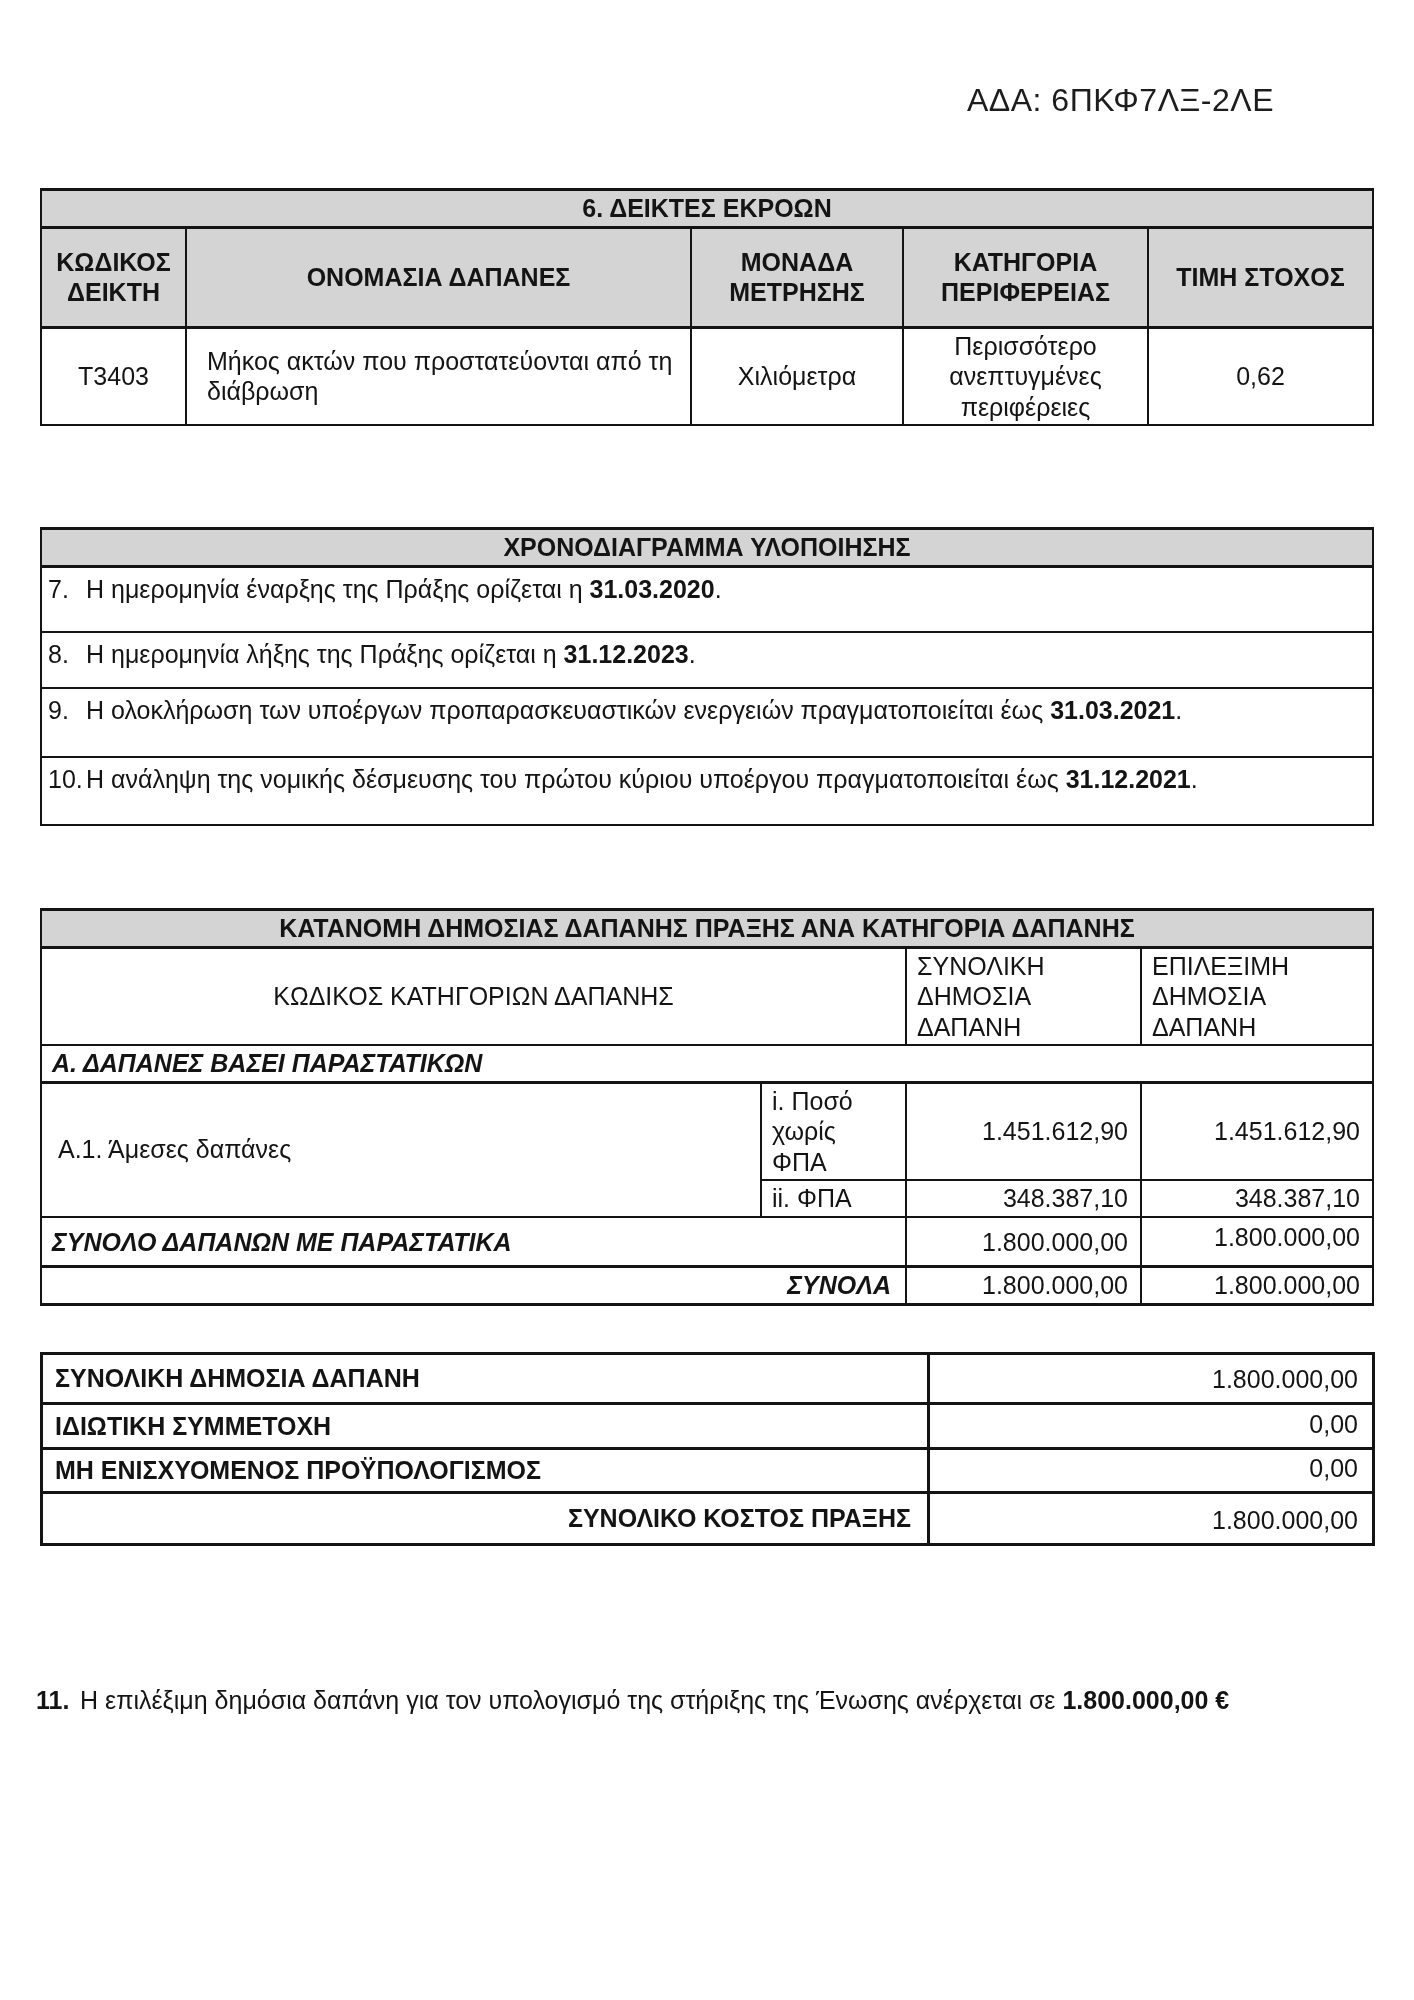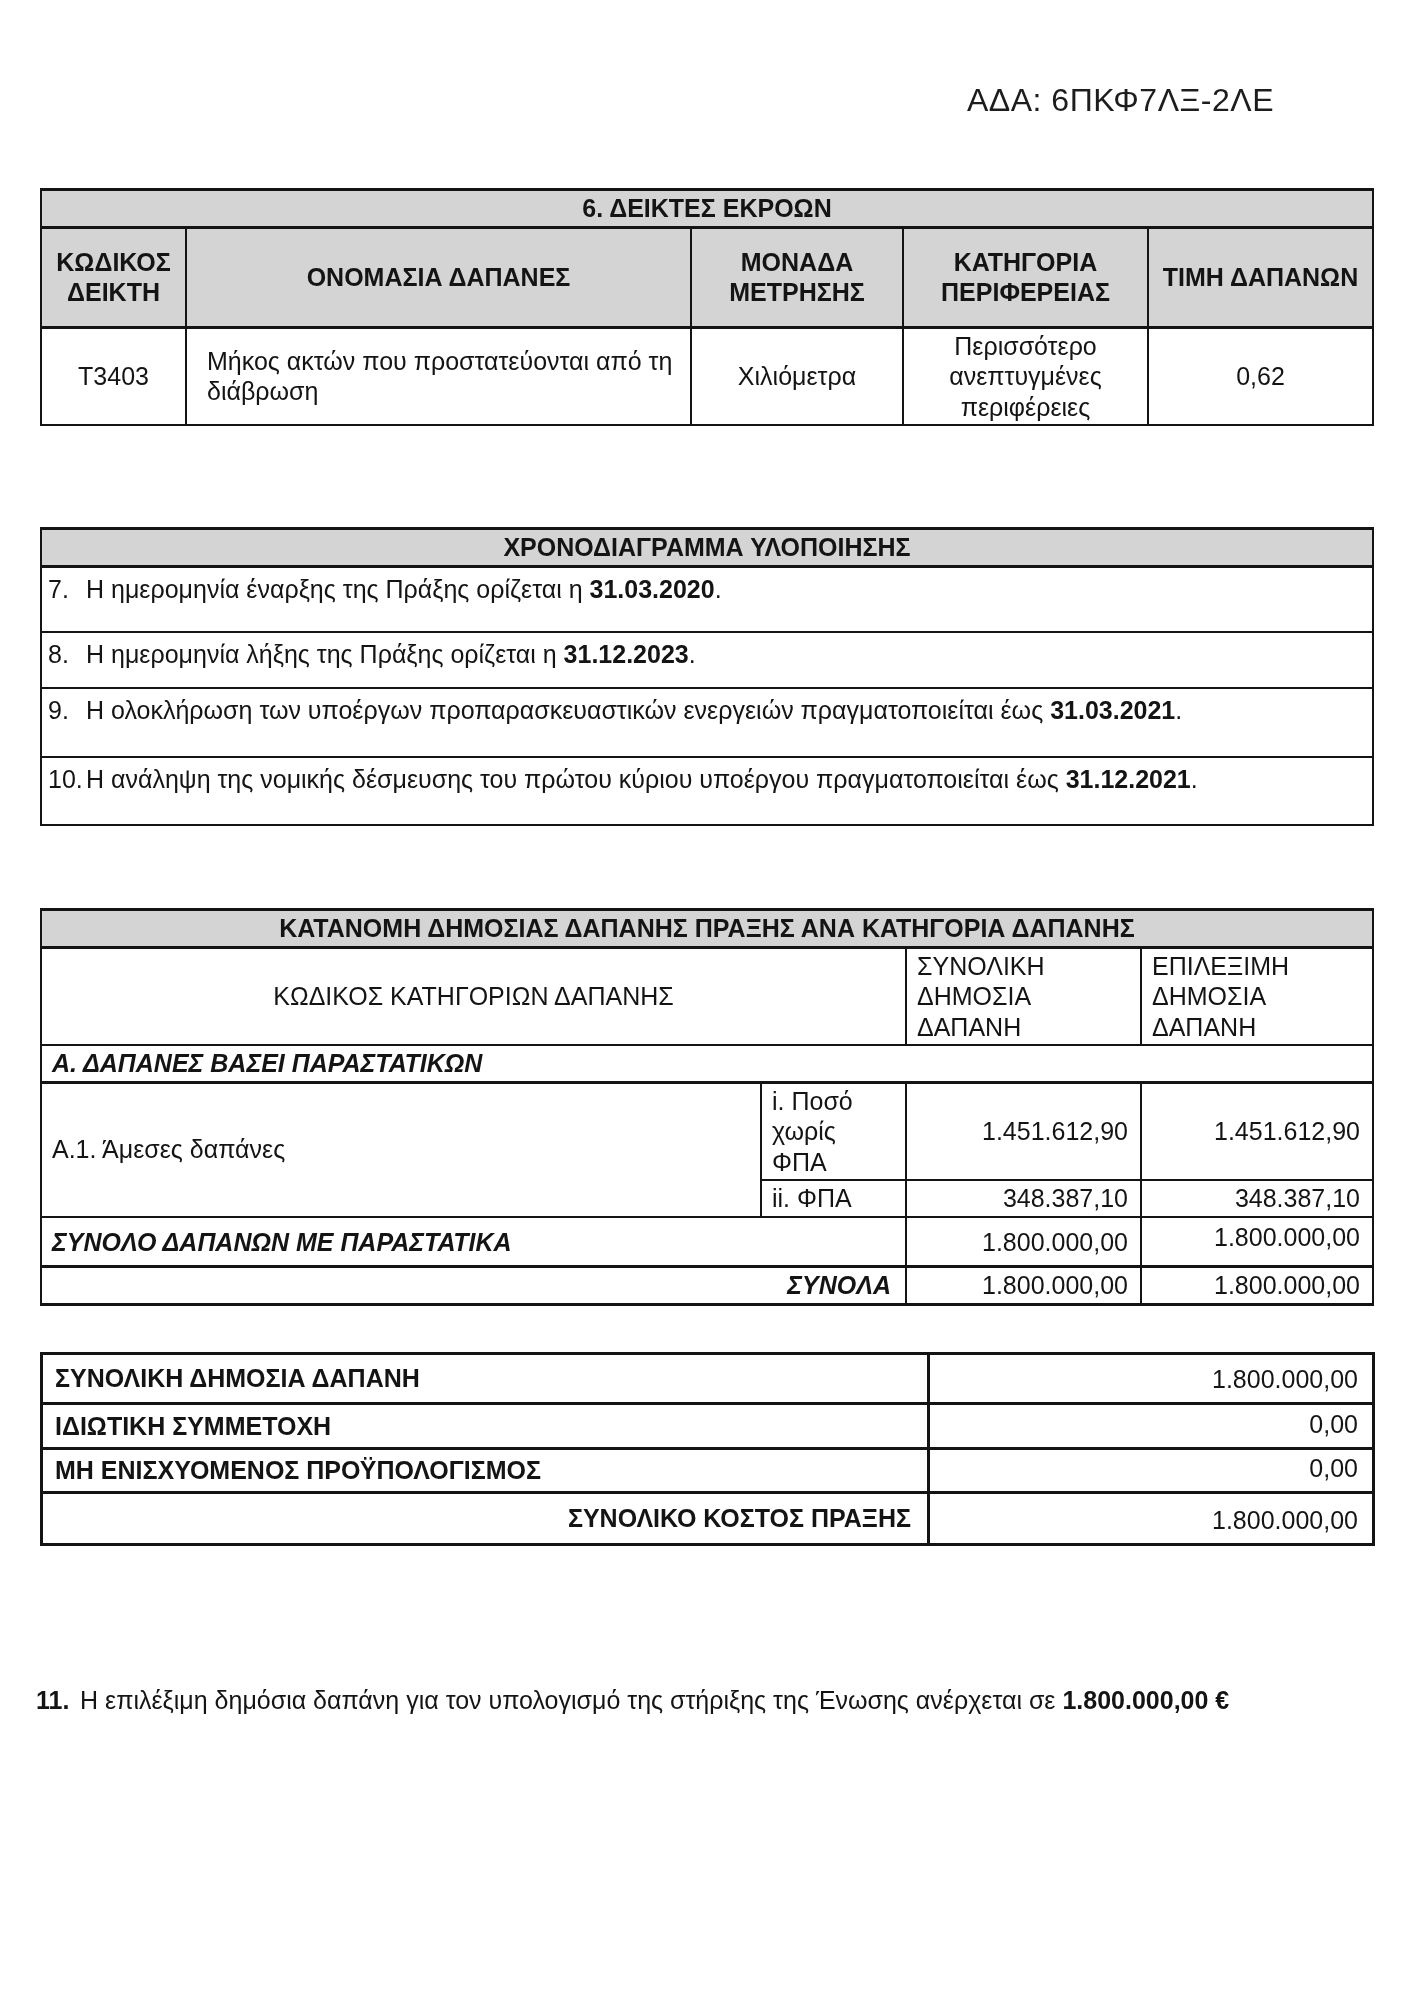--- a/index.html
+++ b/index.html
@@ -95,21 +95,21 @@
   </colgroup>
   <tbody>
     <tr class="title-row" style="height:30px">
       <td colspan="5">6. ΔΕΙΚΤΕΣ ΕΚΡΟΩΝ</td>
     </tr>
     <tr class="hdr" style="height:100px">
       <td>ΚΩΔΙΚΟΣ ΔΕΙΚΤΗ</td>
       <td>ΟΝΟΜΑΣΙΑ ΔΑΠΑΝΕΣ</td>
       <td>ΜΟΝΑΔΑ ΜΕΤΡΗΣΗΣ</td>
       <td>ΚΑΤΗΓΟΡΙΑ ΠΕΡΙΦΕΡΕΙΑΣ</td>
-      <td>ΤΙΜΗ ΔΑΠΑΝΩΝ</td>
+      <td>ΤΙΜΗ ΣΤΟΧΟΣ</td>
     </tr>
     <tr style="height:95px">
       <td class="ctr">Τ3403</td>
       <td style="padding-left:20px">Μήκος ακτών που προστατεύονται από τη διάβρωση</td>
       <td class="ctr">Χιλιόμετρα</td>
       <td class="ctr">Περισσότερο ανεπτυγμένες περιφέρειες</td>
       <td class="ctr">0,62</td>
     </tr>
   </tbody>
 </table>
@@ -150,21 +150,21 @@
     </tr>
     <tr style="height:94px">
       <td colspan="2" class="ctr">ΚΩΔΙΚΟΣ ΚΑΤΗΓΟΡΙΩΝ ΔΑΠΑΝΗΣ</td>
       <td class="colhead">ΣΥΝΟΛΙΚΗ ΔΗΜΟΣΙΑ ΔΑΠΑΝΗ</td>
       <td class="colhead">ΕΠΙΛΕΞΙΜΗ ΔΗΜΟΣΙΑ ΔΑΠΑΝΗ</td>
     </tr>
     <tr style="height:30px">
       <td colspan="4" class="bold" style="padding-left:10px; border-bottom-width:3px;">Α. ΔΑΠΑΝΕΣ ΒΑΣΕΙ ΠΑΡΑΣΤΑΤΙΚΩΝ</td>
     </tr>
     <tr style="height:94px">
-      <td rowspan="2" style="padding-left:10px">Α.1. Άμεσες δαπάνες</td>
+      <td rowspan="2" style="padding-left:16px">Α.1. Άμεσες δαπάνες</td>
       <td class="subcell">i. Ποσό χωρίς ΦΠΑ</td>
       <td class="money">1.451.612,90</td>
       <td class="money">1.451.612,90</td>
     </tr>
     <tr style="height:32px">
       <td class="subcell">ii. ΦΠΑ</td>
       <td class="money">348.387,10</td>
       <td class="money">348.387,10</td>
     </tr>
     <tr style="height:50px">

